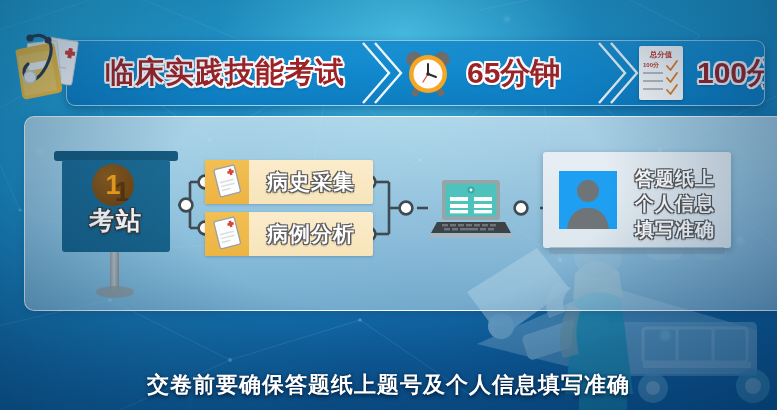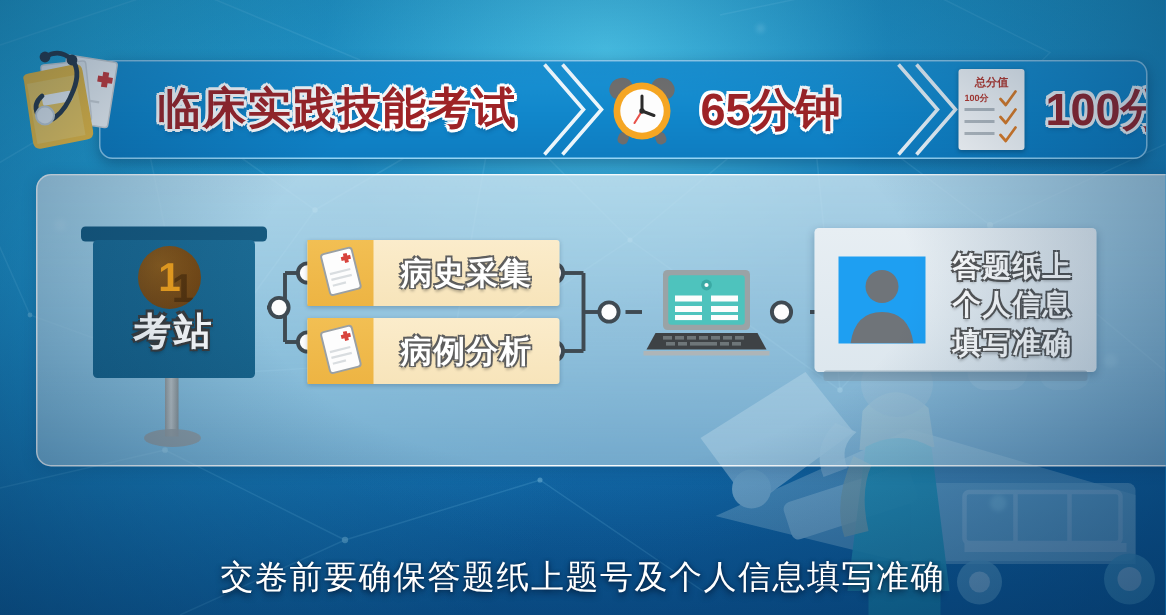--- a/index.html
+++ b/index.html
@@ -146,21 +146,21 @@
     text-align:center;
   }
   .card-lines div{
     font-size:19px;font-weight:bold;color:#fff;line-height:1.33;letter-spacing:1px;
     text-shadow:-1.2px -1.2px 0 #555,1.2px -1.2px 0 #555,-1.2px 1.2px 0 #555,1.2px 1.2px 0 #555,0 2px 2px rgba(0,0,0,.28);
   }
 
   
   .subtitle{
     position:absolute;left:0;right:0;top:370px;text-align:center;
-    font-size:22px;font-weight:normal;color:#ffffff;letter-spacing:1px;
+    font-size:22px;font-weight:bold;color:#ffffff;letter-spacing:1px;
     text-shadow:0 2px 4px rgba(0,20,45,.8),0 0 2px rgba(0,20,45,.6);
   }
 </style>
 </head>
 <body>
 
 <div id="stage">
 
   <div class="bg-base"></div>
 

